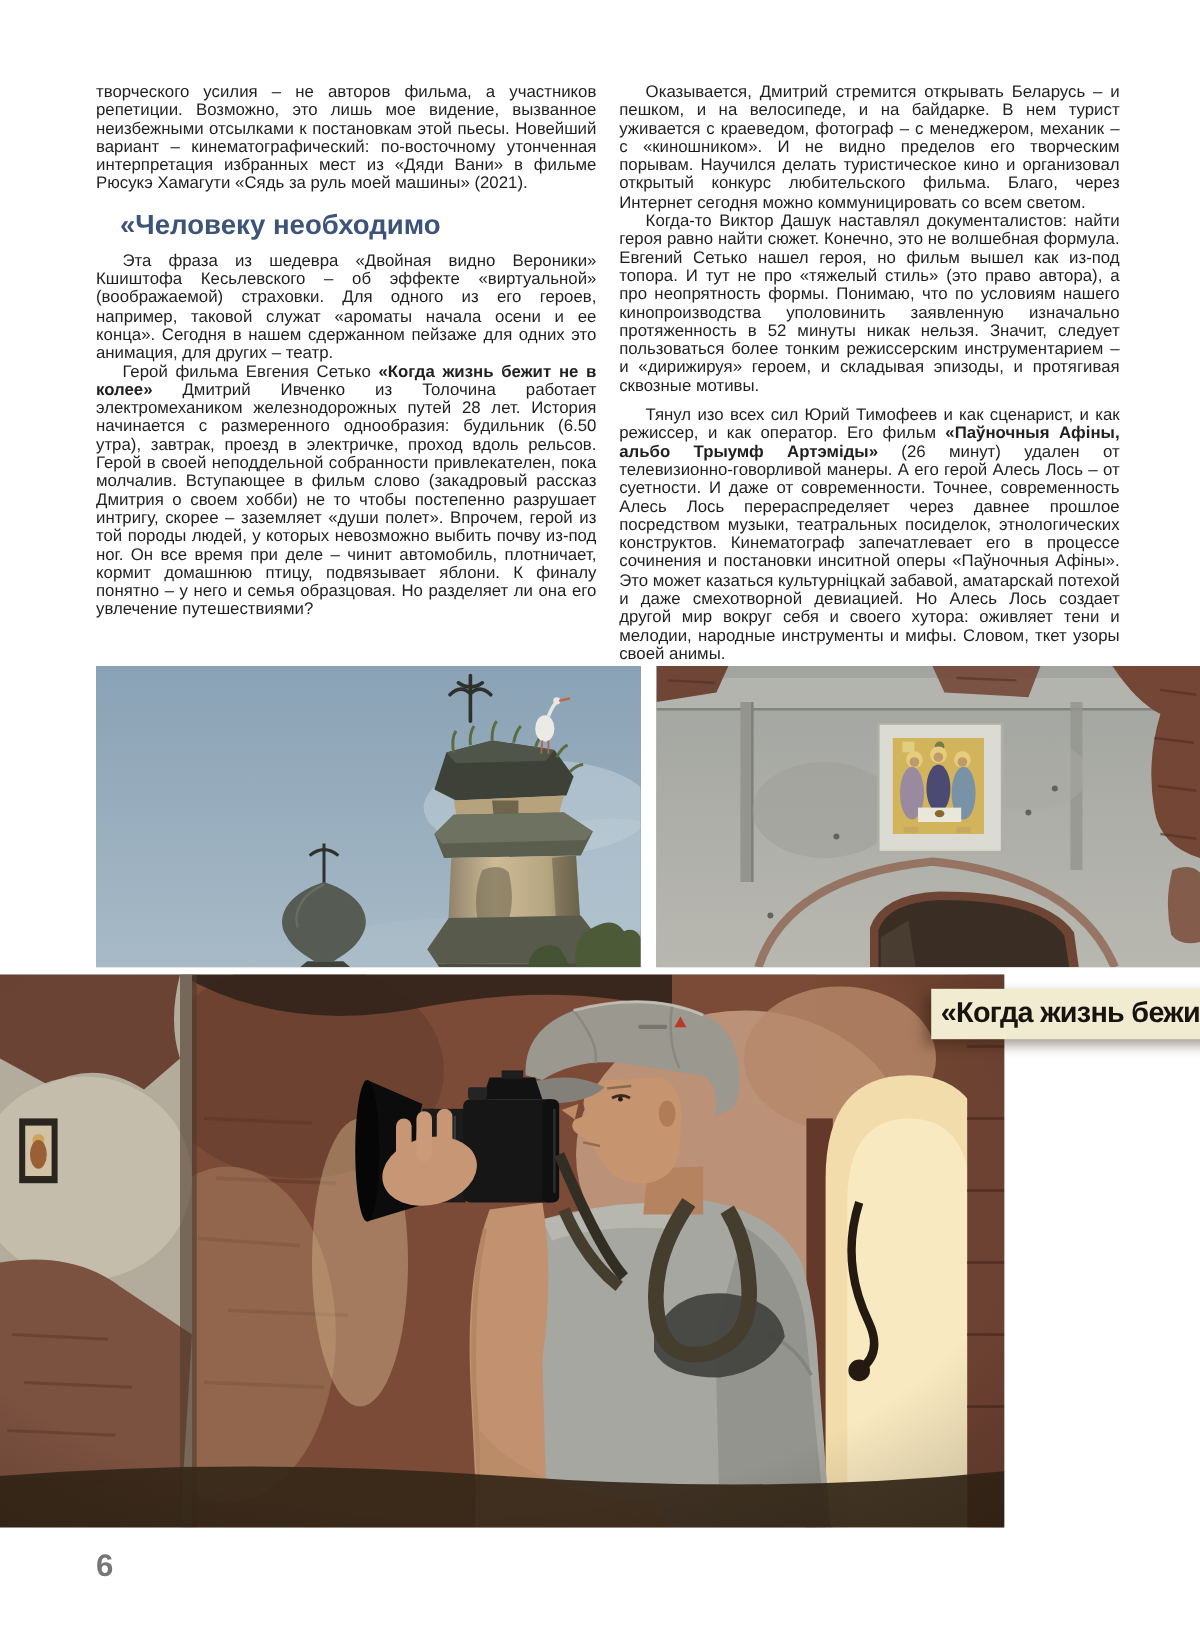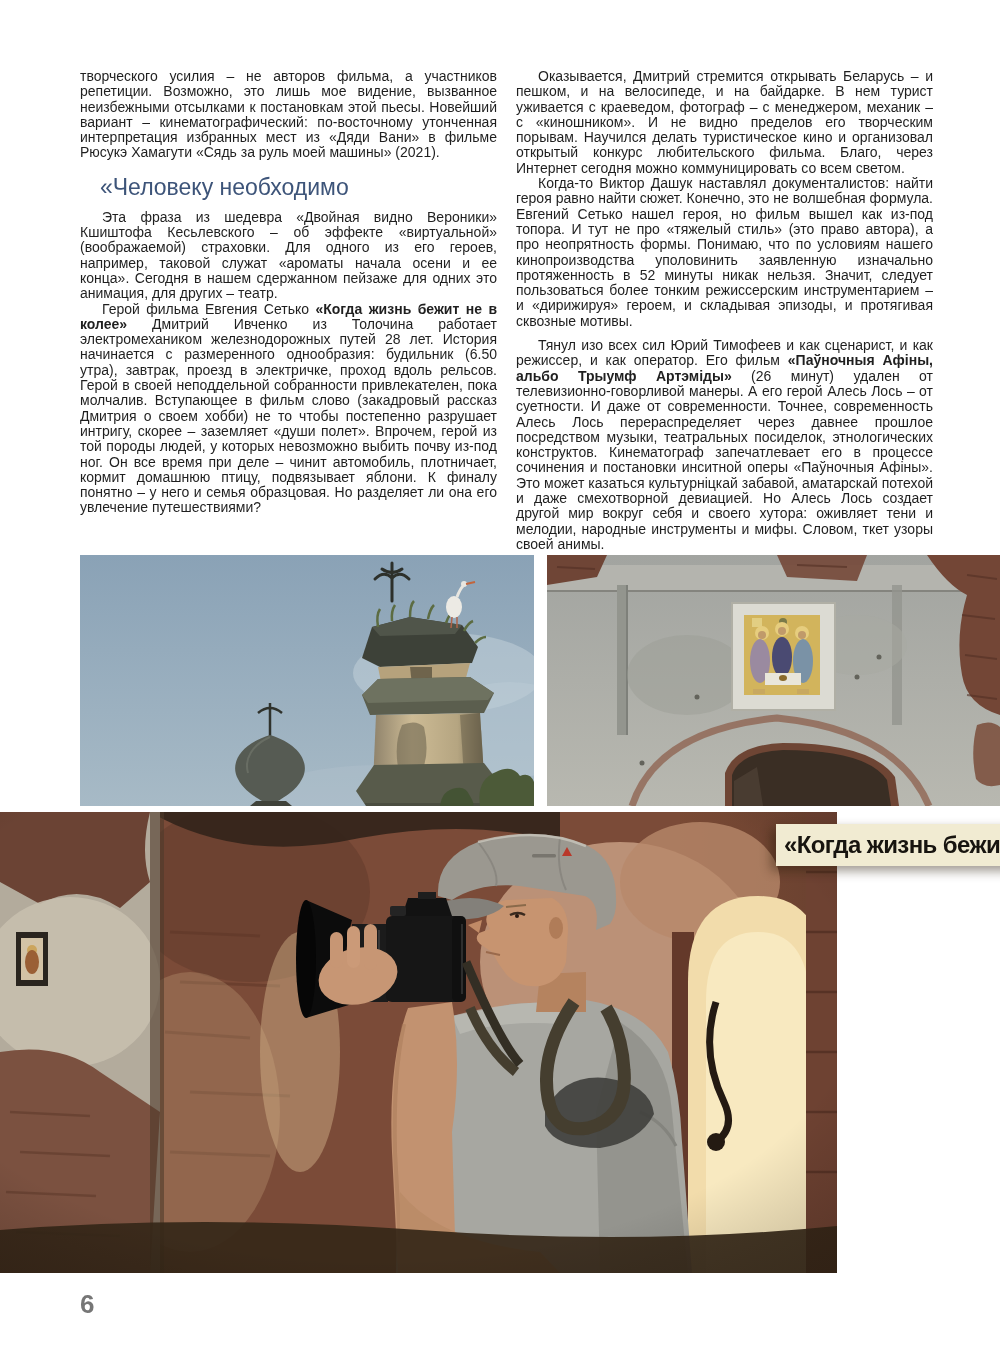--- a/index.html
+++ b/index.html
@@ -18,21 +18,21 @@
     color:var(--body-text,#222);
     text-align:justify;
     hyphens:auto;
   }
   .col p{margin:0;text-indent:22px;}
   .col p.no-indent{text-indent:0;}
   .col p.para-gap{margin-top:9px;}
   .col b{font-weight:bold;}
   h2.section-heading{
     margin:14px 0 10px 0;padding-left:20px;
-    font-size:23px;line-height:25px;font-weight:normal;
+    font-size:23px;line-height:25px;font-weight:bold;
     color:var(--heading-blue,#3d5479);
     text-align:left;text-indent:0;
   }
   h2.section-heading span{display:block;}
   .photo{position:absolute;overflow:hidden;background:#888;}
   #photo-tower{left:80px;top:555px;width:454px;height:251px;}
   #photo-wall{left:547px;top:555px;width:453px;height:251px;}
   #photo-man{left:0;top:812px;width:837px;height:461px;}
   .photo svg{display:block;width:100%;height:100%;}
   .caption-badge{

